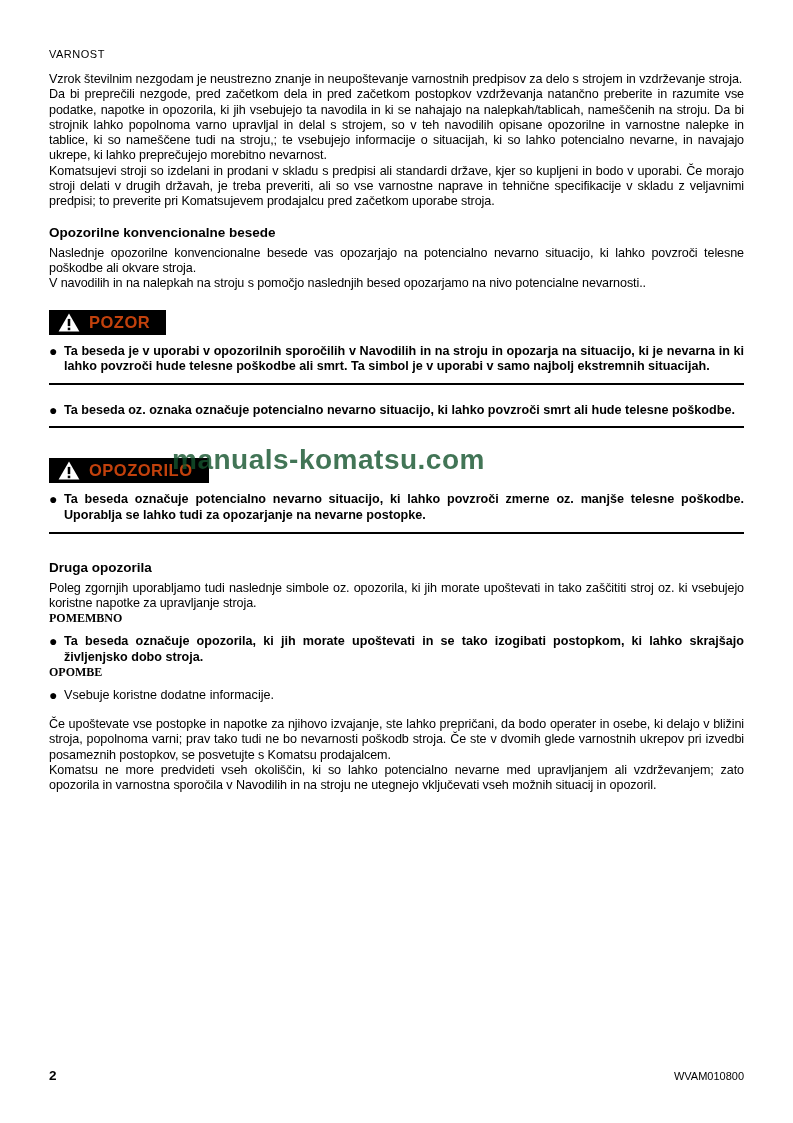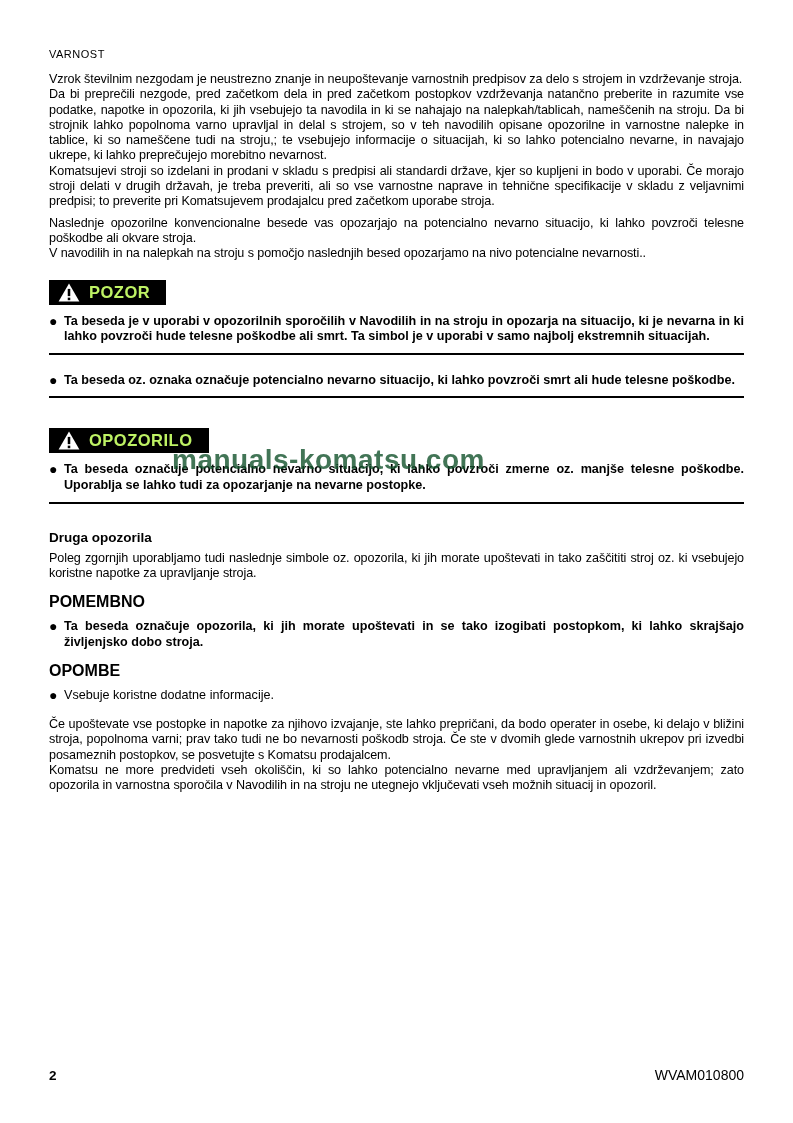--- a/index.html
+++ b/index.html
@@ -39,21 +39,21 @@
     font-size: 13.5px;
     font-weight: bold;
   }
   .after-subhead { margin-top: 6px; }
   .warn-block { margin-top: 18px; }
   .warn-block.big-gap { margin-top: 30px; }
   .badge {
     display: inline-flex;
     align-items: center;
     background: #000;
-    color: #bef264;
+    color: #c2410c;
     font-weight: bold;
     font-size: 16.5px;
     letter-spacing: 0.5px;
     padding: 3px 16px 3px 9px;
     gap: 9px;
   }
   .tri-icon { display: inline-block; width: 22px; height: 19px; }
   .bullet {
     display: flex;
     margin-top: 8px;
@@ -69,23 +69,23 @@
     font-size: 14px;
     line-height: 14px;
   }
   .bullet .btxt { flex: 1; }
   .rule {
     border: 0;
     border-top: 2.2px solid #000;
     margin-top: 8px;
   }
   .minihead {
-    margin-top: 12px;
-    font-size: 16px;
+    font-size: 12px;
     font-weight: bold;
+    font-family: Liberation Serif, serif;
   }
   .closing { margin-top: 13px; }
   .watermark {
     position: absolute;
     left: 172px; top: 444px;
     font-size: 28px;
     color: #14532d;
     opacity: 0.8;
     letter-spacing: 0.5px;
     z-index: 5;
@@ -93,36 +93,37 @@
   }
   .footer {
     position: absolute;
     left: 49px; right: 49px;
     bottom: 40px;
     display: flex;
     justify-content: space-between;
     align-items: baseline;
   }
   .footer .pageno { font-size: 13.5px; font-weight: bold; }
-  .footer .code { font-size: 14px; }
+  .footer .code { font-size: 11px; }
 </style>
 </head>
 <body>
 
 <div class="page">
 
   <div class="running-head">VARNOST</div>
 
 
   <div class="body-text">
     <p class="para">Vzrok številnim nezgodam je neustrezno znanje in neupoštevanje varnostnih predpisov za delo s strojem in vzdrževanje stroja.</p>
     <p class="para">Da bi preprečili nezgode, pred začetkom dela in pred začetkom postopkov vzdrževanja natančno preberite in razumite vse podatke, napotke in opozorila, ki jih vsebujejo ta navodila in ki se nahajajo na nalepkah/tablicah, nameščenih na stroju. Da bi strojnik lahko popolnoma varno upravljal in delal s strojem, so v teh navodilih opisane opozorilne in varnostne nalepke in tablice, ki so nameščene tudi na stroju,; te vsebujejo informacije o situacijah, ki so lahko potencialno nevarne, in navajajo ukrepe, ki lahko preprečujejo morebitno nevarnost.</p>
     <p class="para">Komatsujevi stroji so izdelani in prodani v skladu s predpisi ali standardi države, kjer so kupljeni in bodo v uporabi. Če morajo stroji delati v drugih državah, je treba preveriti, ali so vse varnostne naprave in tehnične specifikacije v skladu z veljavnimi predpisi; to preverite pri Komatsujevem prodajalcu pred začetkom uporabe stroja.</p>
   </div>
 
+  <div class="subhead">Opozorilne konvencionalne besede</div>
 
   <div class="body-text after-subhead">
     <p class="para">Naslednje opozorilne konvencionalne besede vas opozarjajo na potencialno nevarno situacijo, ki lahko povzroči telesne poškodbe ali okvare stroja.</p>
     <p class="para">V navodilih in na nalepkah na stroju s pomočjo naslednjih besed opozarjamo na nivo potencialne nevarnosti..</p>
   </div>
 
   <div class="warn-block">
     <div class="badge">
       <svg class="tri-icon" viewBox="0 0 24 21">
         <polygon points="12,0.5 23.5,20.5 0.5,20.5" fill="#ffffff"></polygon>

